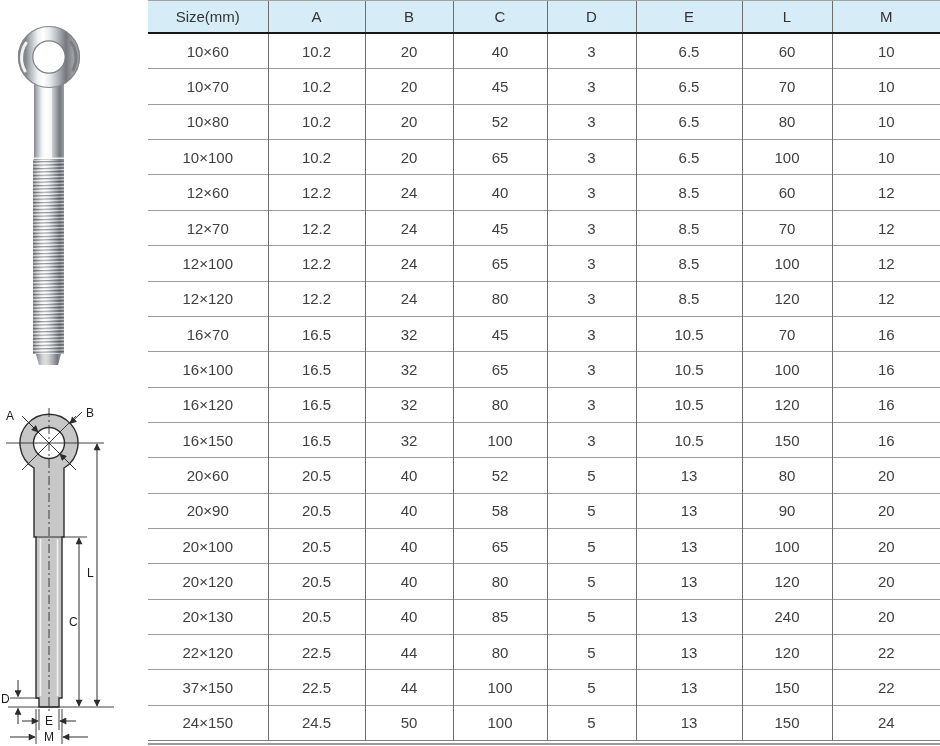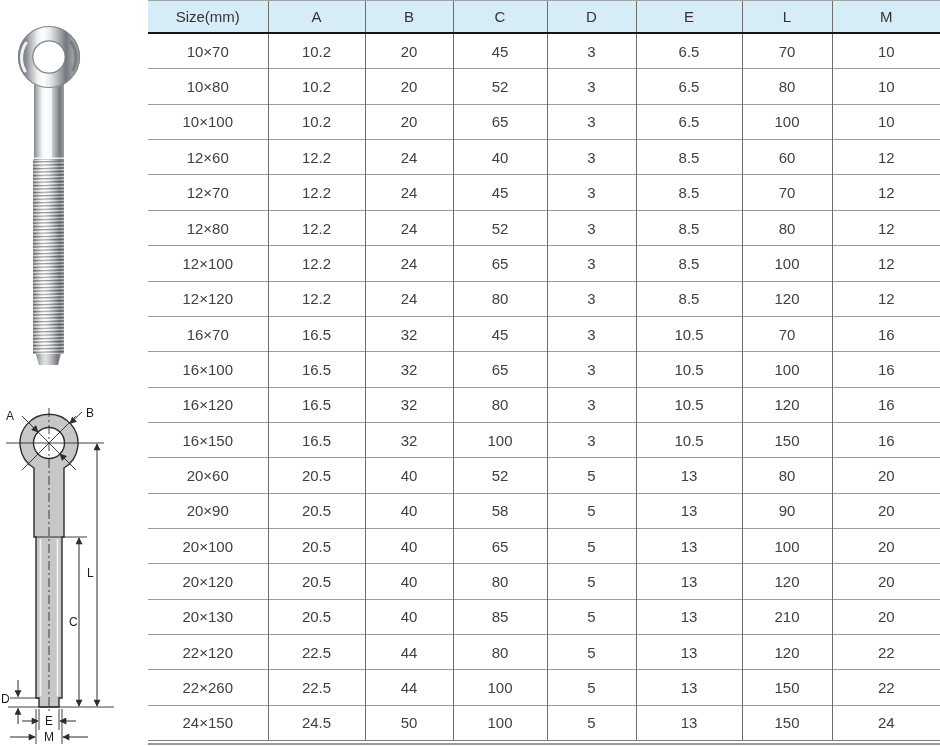--- a/index.html
+++ b/index.html
@@ -155,20 +155,30 @@
             <th>B</th>
             <th>C</th>
             <th>D</th>
             <th>E</th>
             <th>L</th>
             <th>M</th>
           </tr>
       </thead>
       <tbody>
           <tr>
+            <td>10×60</td>
+            <td>10.2</td>
+            <td>20</td>
+            <td>40</td>
+            <td>3</td>
+            <td>6.5</td>
+            <td>60</td>
+            <td>10</td>
+          </tr>
+          <tr>
             <td>10×70</td>
             <td>10.2</td>
             <td>20</td>
             <td>45</td>
             <td>3</td>
             <td>6.5</td>
             <td>70</td>
             <td>10</td>
           </tr>
           <tr>
@@ -202,30 +212,20 @@
             <td>12</td>
           </tr>
           <tr>
             <td>12×70</td>
             <td>12.2</td>
             <td>24</td>
             <td>45</td>
             <td>3</td>
             <td>8.5</td>
             <td>70</td>
-            <td>12</td>
-          </tr>
-          <tr>
-            <td>12×80</td>
-            <td>12.2</td>
-            <td>24</td>
-            <td>52</td>
-            <td>3</td>
-            <td>8.5</td>
-            <td>80</td>
             <td>12</td>
           </tr>
           <tr>
             <td>12×100</td>
             <td>12.2</td>
             <td>24</td>
             <td>65</td>
             <td>3</td>
             <td>8.5</td>
             <td>100</td>
@@ -321,35 +321,35 @@
             <td>120</td>
             <td>20</td>
           </tr>
           <tr>
             <td>20×130</td>
             <td>20.5</td>
             <td>40</td>
             <td>85</td>
             <td>5</td>
             <td>13</td>
-            <td>210</td>
+            <td>240</td>
             <td>20</td>
           </tr>
           <tr>
             <td>22×120</td>
             <td>22.5</td>
             <td>44</td>
             <td>80</td>
             <td>5</td>
             <td>13</td>
             <td>120</td>
             <td>22</td>
           </tr>
           <tr>
-            <td>22×260</td>
+            <td>37×150</td>
             <td>22.5</td>
             <td>44</td>
             <td>100</td>
             <td>5</td>
             <td>13</td>
             <td>150</td>
             <td>22</td>
           </tr>
           <tr>
             <td>24×150</td>

